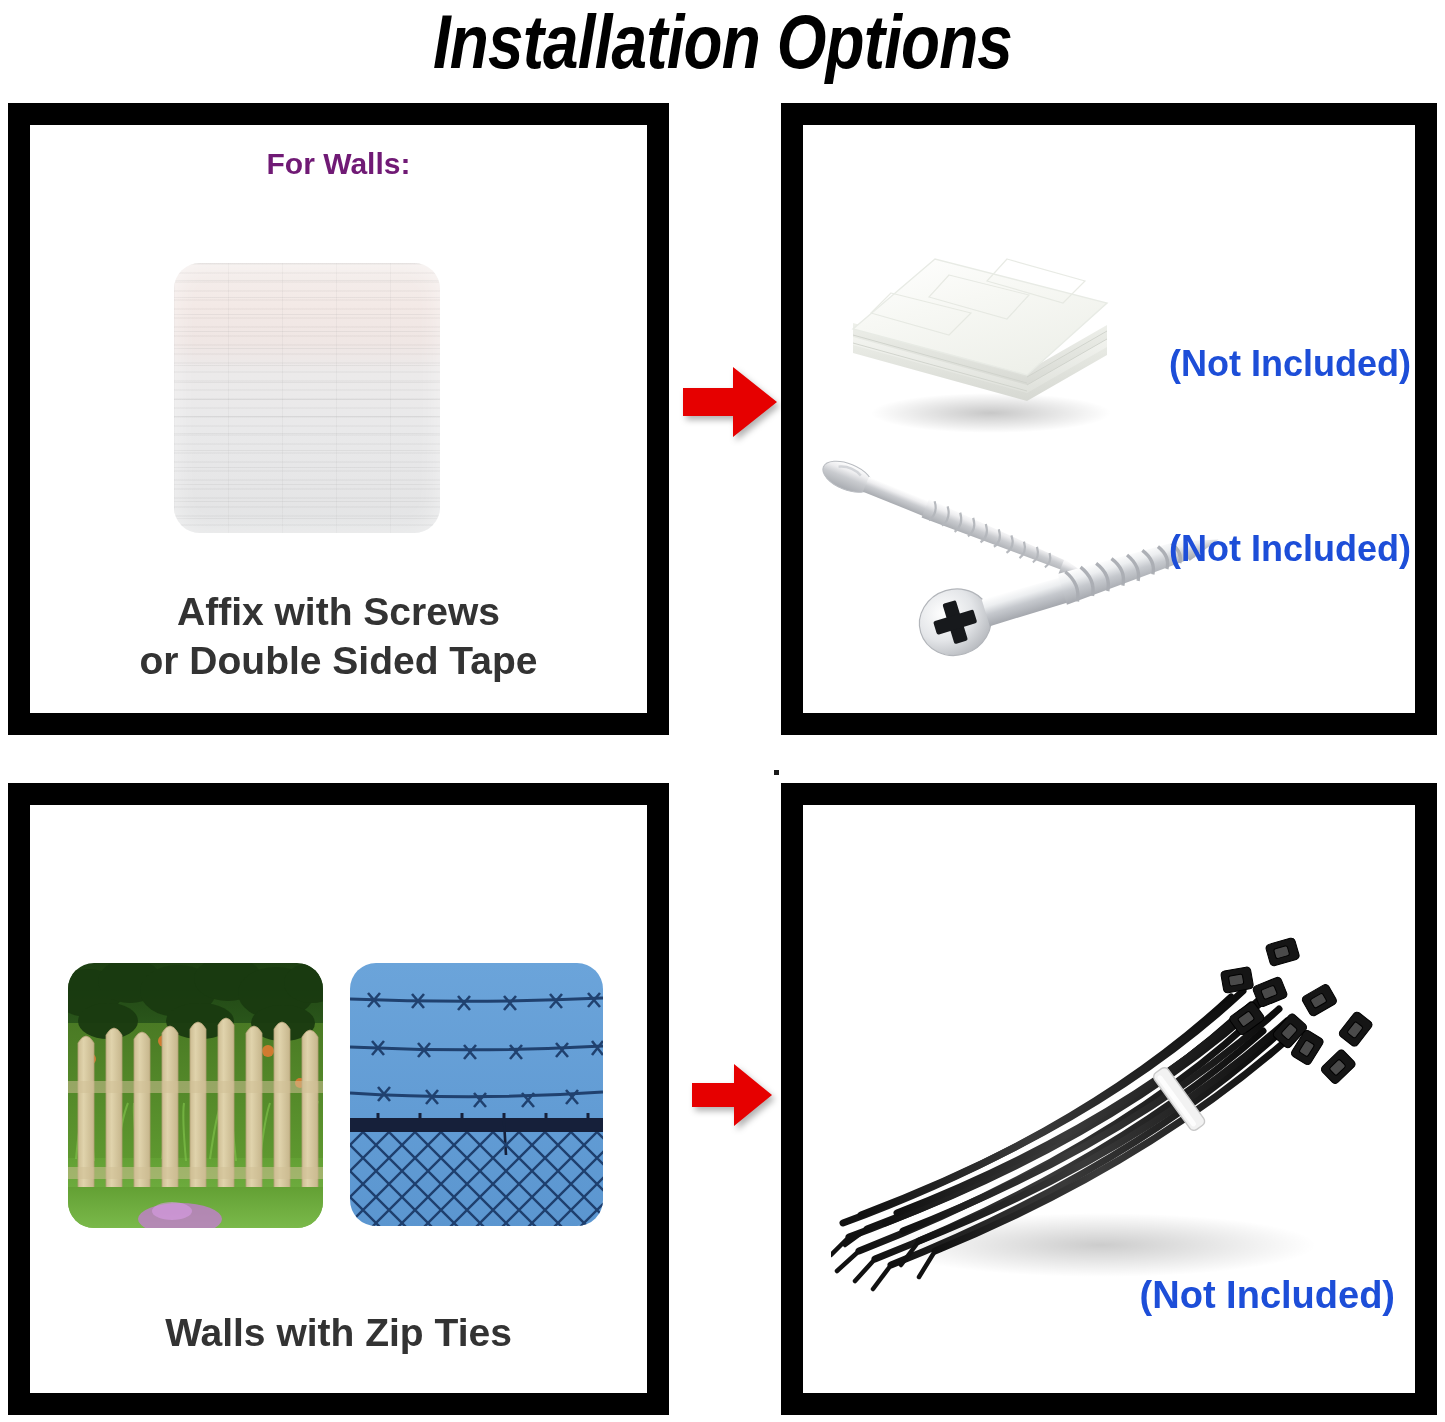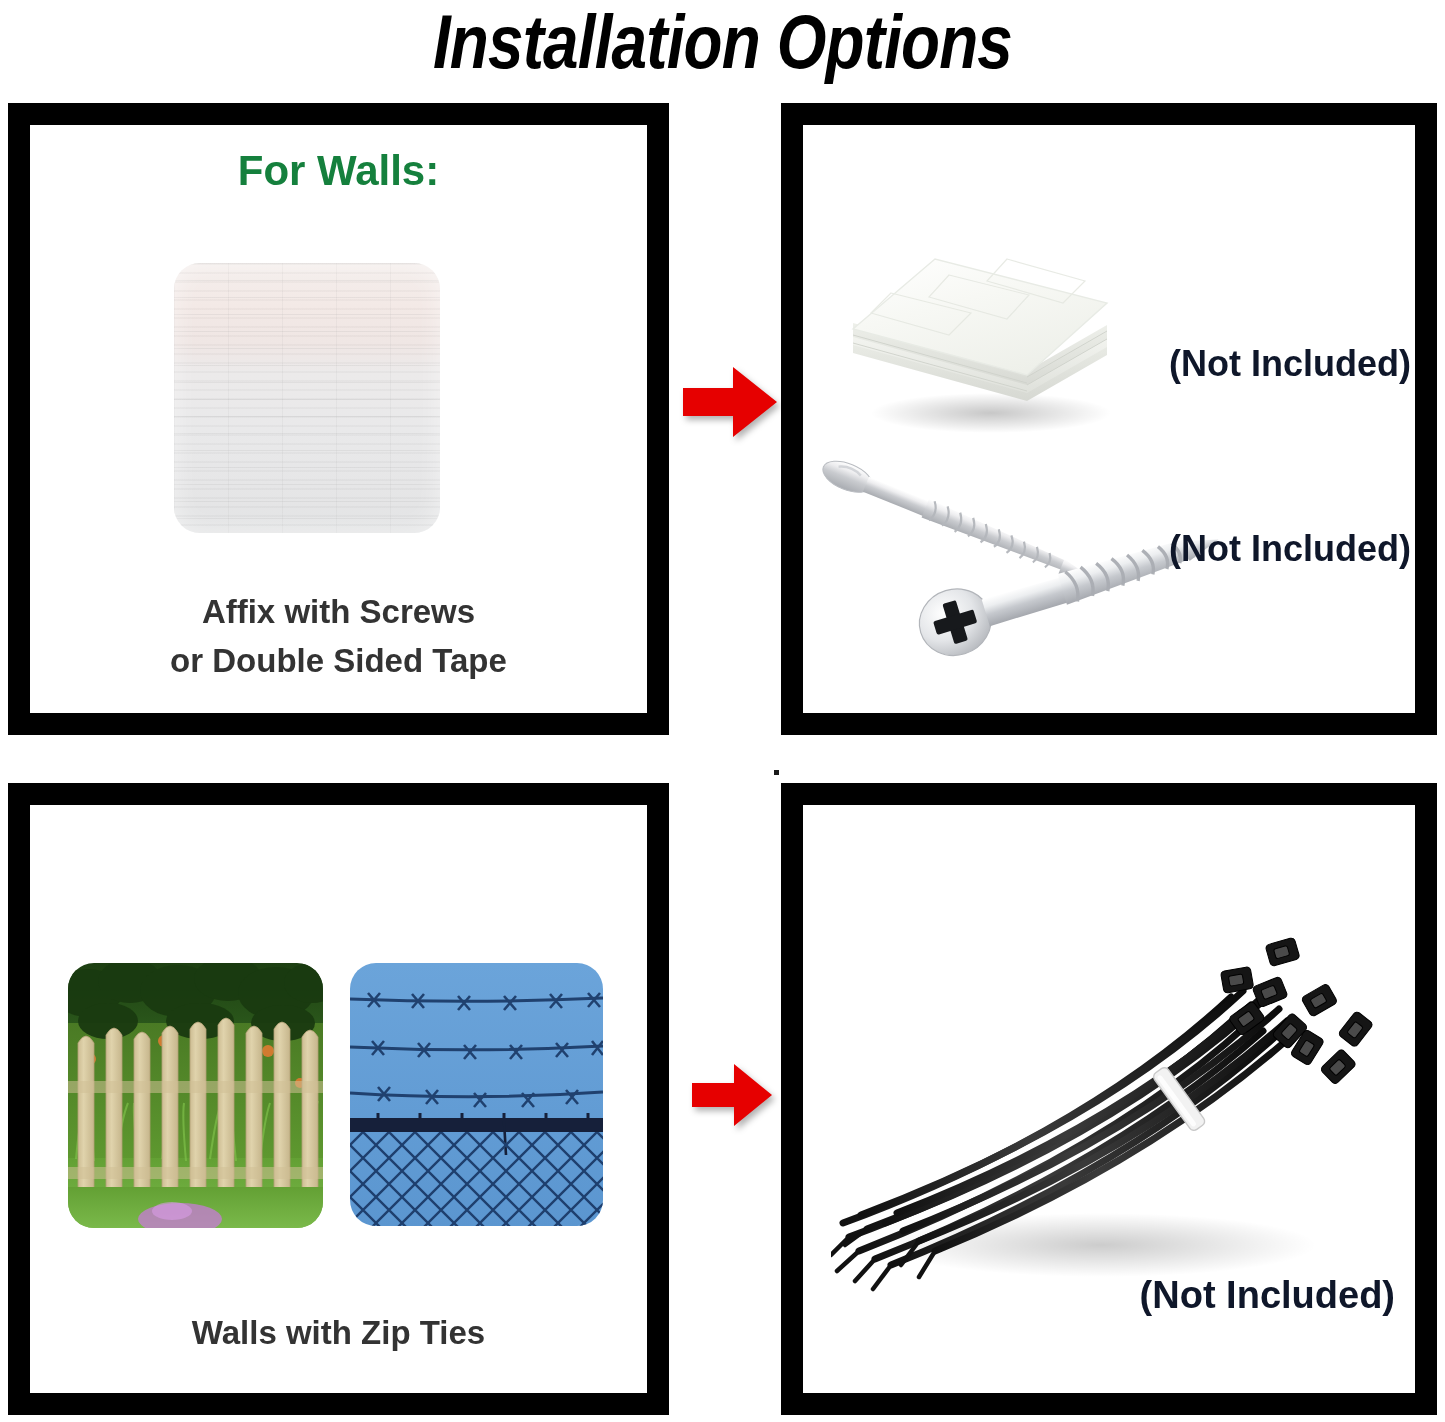--- a/index.html
+++ b/index.html
@@ -44,33 +44,33 @@
   #panel-walls  { left: 8px;   top: 103px;  width: 661px; height: 632px; }
   #panel-screws { left: 781px; top: 103px;  width: 656px; height: 632px; }
   #panel-fence  { left: 8px;   top: 783px;  width: 661px; height: 632px; }
   #panel-zip    { left: 781px; top: 783px;  width: 656px; height: 632px; }
 
   .panel-heading {
     position: absolute;
     left: 0; width: 100%;
     text-align: center;
     font-weight: bold;
-    font-size: 42px;
-    color: #15803d;
+    font-size: 30px;
+    color: #701a75;
     letter-spacing: 0px;
   }
   #heading-walls { top: 22px; }
   #heading-fence { top: 48px; }
 
   .panel-caption {
     position: absolute;
     left: 0; width: 100%;
     text-align: center;
     font-weight: bold;
-    font-size: 33px;
+    font-size: 39px;
     line-height: 49px;
     color: #333333;
   }
   #caption-walls { bottom: 28px; }
   #caption-fence { bottom: 36px; }
 
   
   .arrow {
     position: absolute;
     filter: drop-shadow(3px 4px 3px rgba(0,0,0,0.30));
@@ -122,21 +122,21 @@
 
   
   #tape-stack { position: absolute; left: 28px; top: 100px; width: 300px; height: 212px; }
   #screw-top  { position: absolute; left: 10px; top: 320px;  width: 320px; height: 140px; }
   #screw-bot  { position: absolute; left: 100px; top: 392px; width: 330px; height: 150px; }
 
   .not-included {
     position: absolute;
     font-weight: bold;
     font-size: 36px;
-    color: #0f172a;
+    color: #1d4ed8;
     white-space: nowrap;
   }
   #ni-tape  { left: 366px; top: 218px; }
   #ni-screw { left: 366px; top: 403px; }
   #ni-zip   { right: 20px; bottom: 76px; font-size: 38px; }
 
   
   .photo {
     position: absolute;
     border-radius: 26px;

